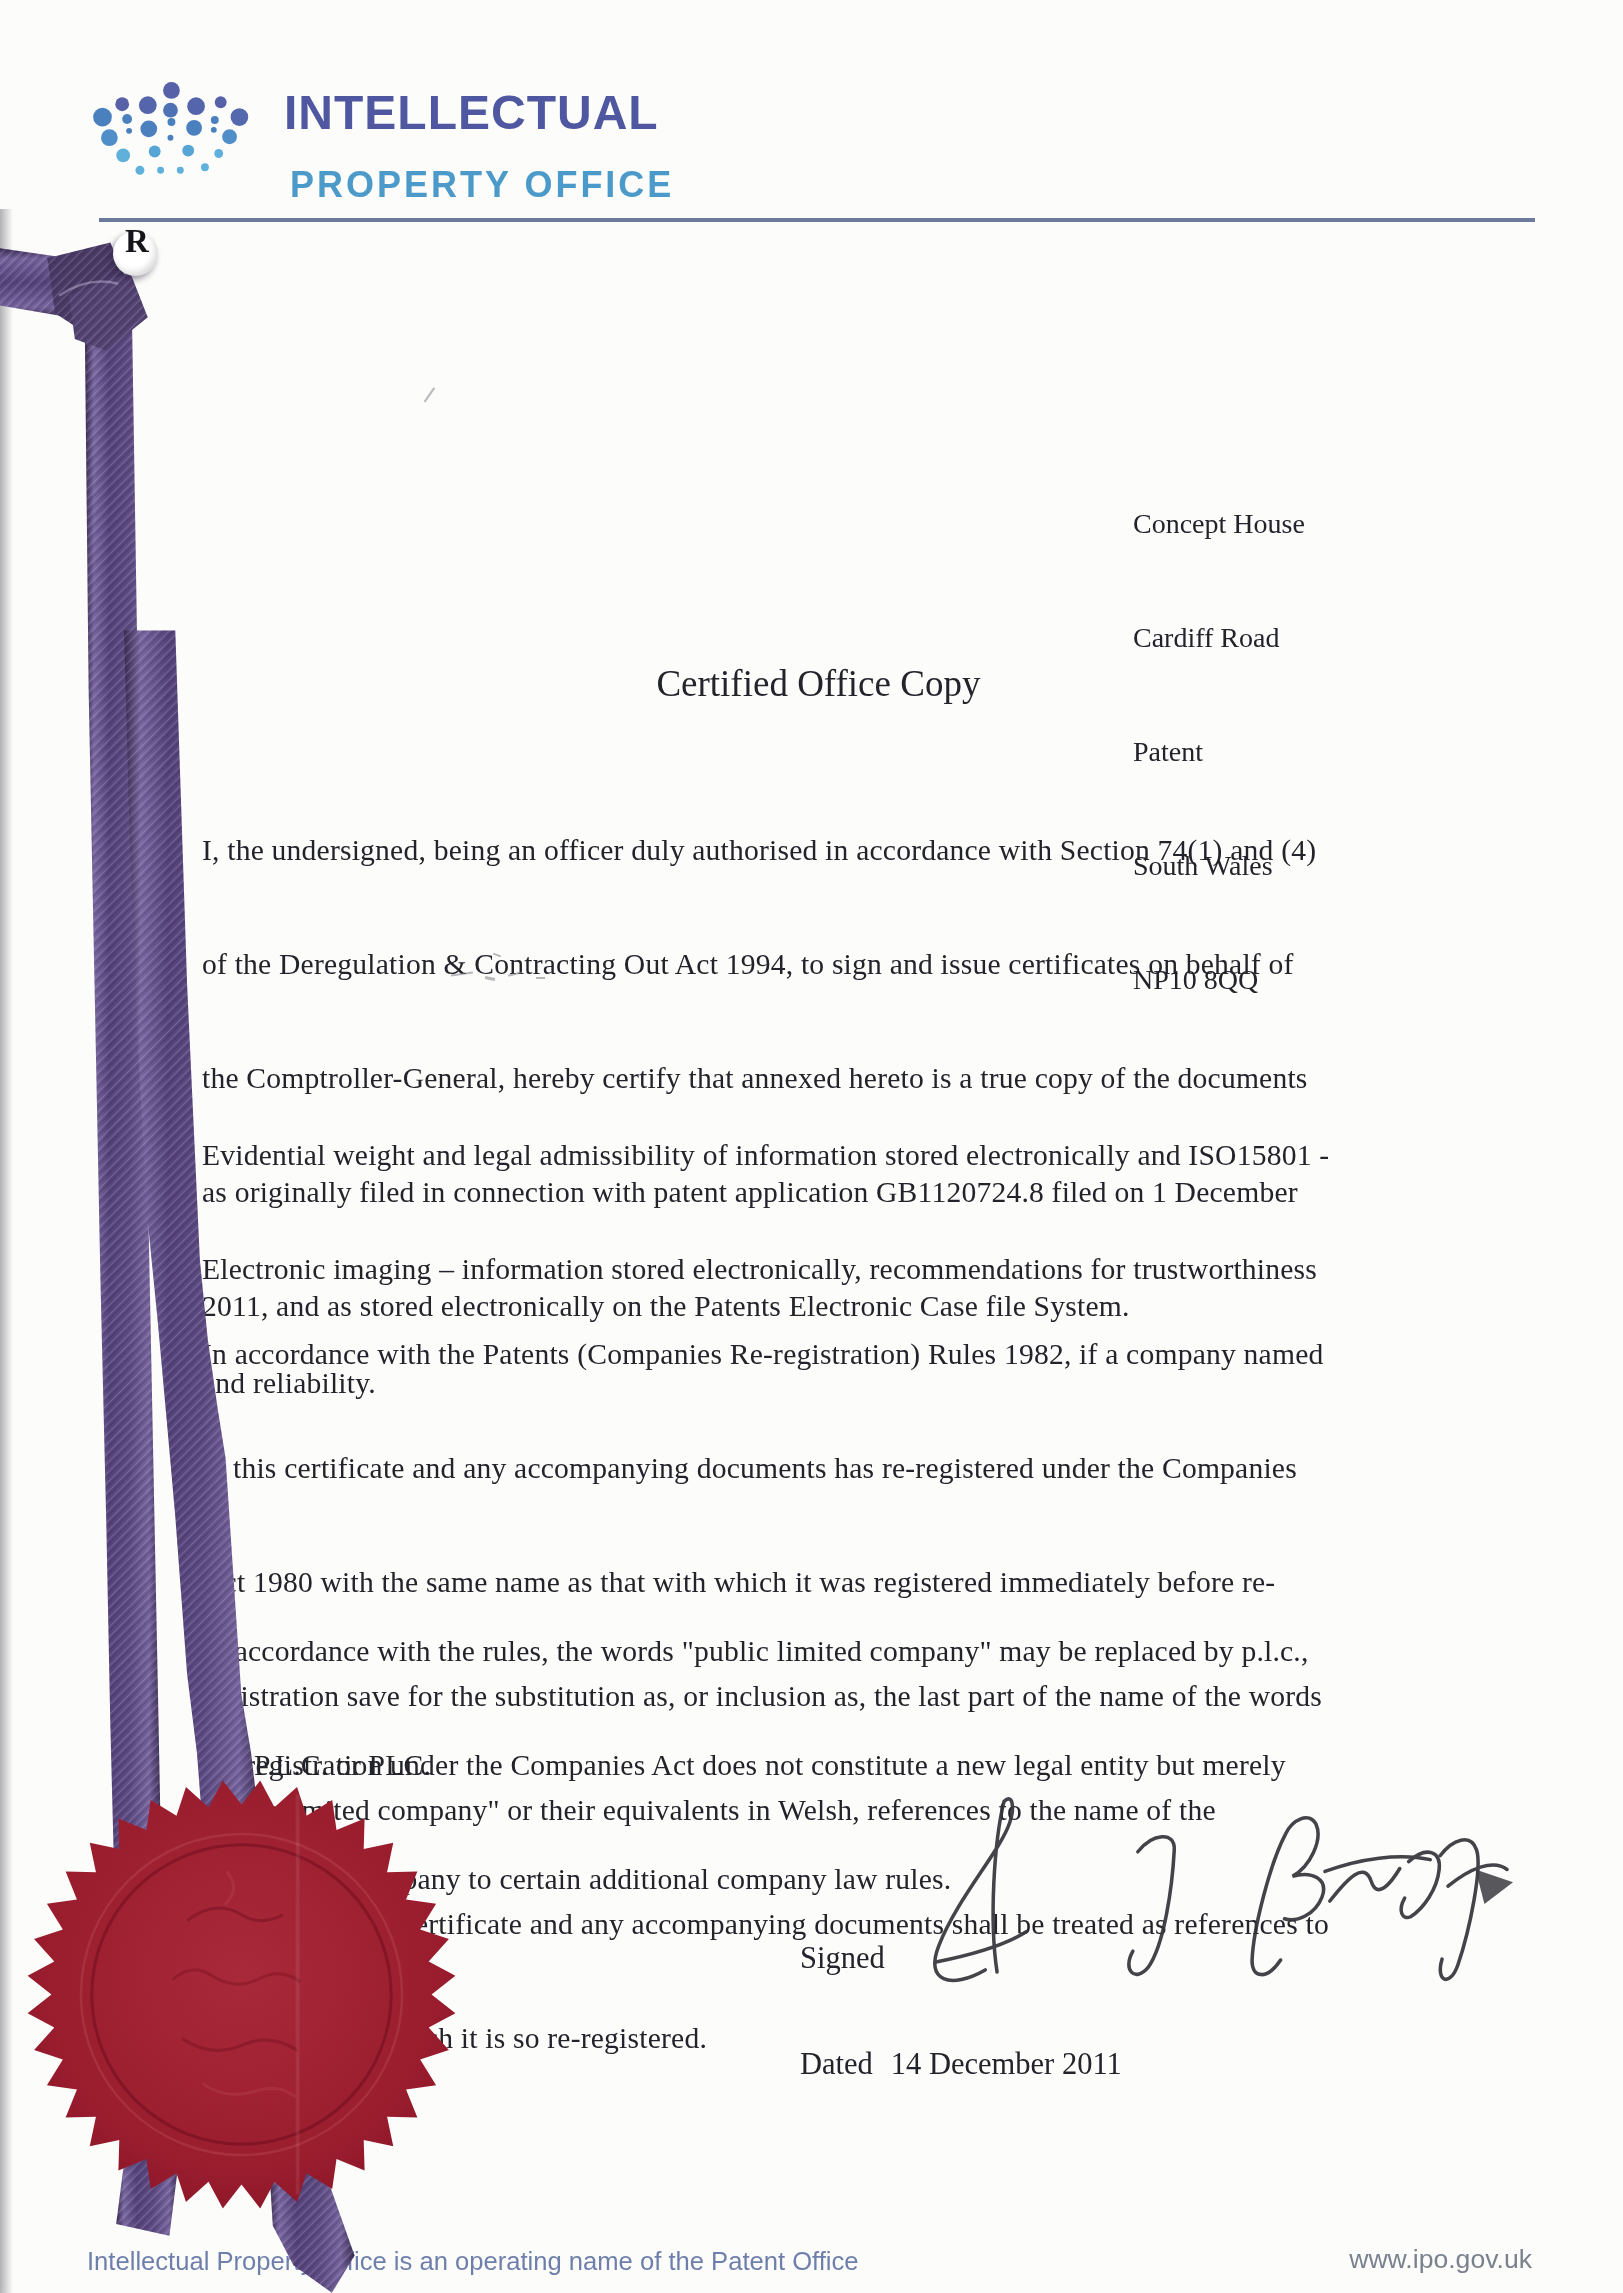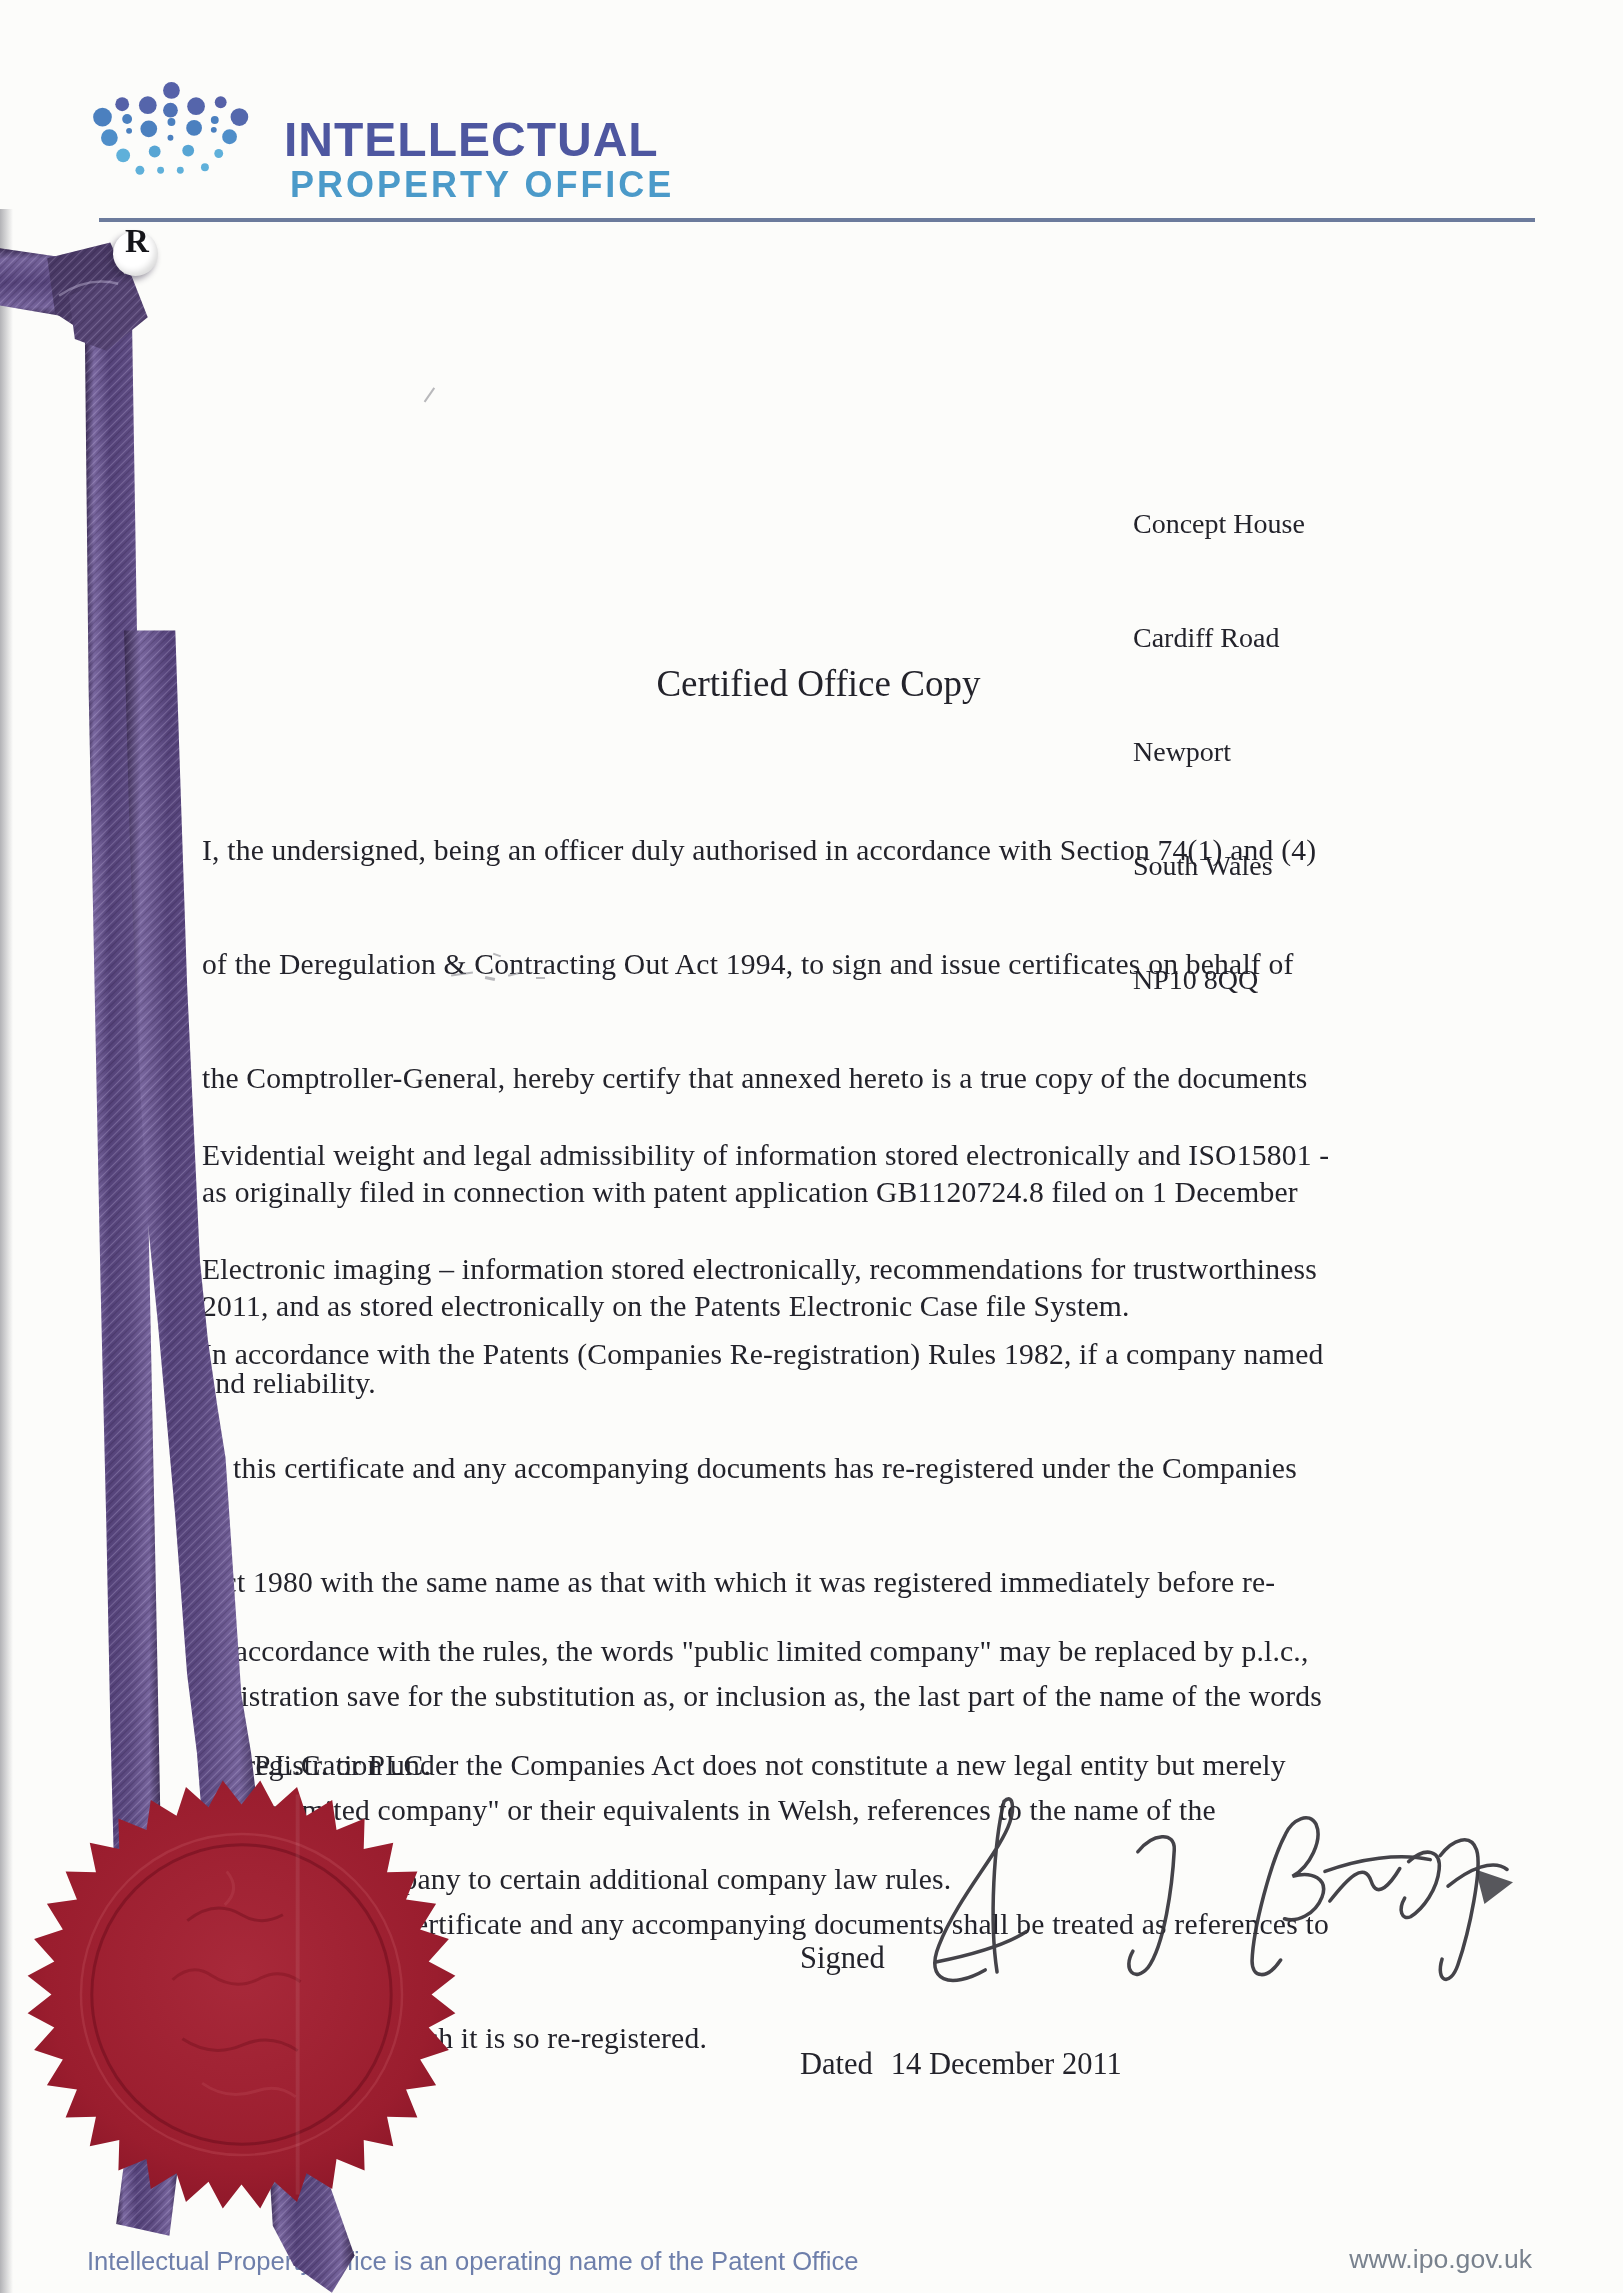--- a/index.html
+++ b/index.html
@@ -5,21 +5,21 @@
   html,body{margin:0;padding:0;background:#e8e8e8;}
   .page{position:relative;width:1623px;height:2293px;background:#fcfcfa;overflow:hidden;
         font-family:"Liberation Serif", serif;color:#23232b;}
   .abs{position:absolute;}
   
   .edge-strip{left:0;top:209px;width:12.8px;height:2084px;z-index:1;
     background:linear-gradient(90deg, rgba(118,118,126,.55), rgba(118,118,126,0));}
   
   .logo-svg{left:69px;top:54px;width:197px;height:133px;z-index:2;}
   .org1{left:284px;top:85px;font-family:"Liberation Sans",sans-serif;font-weight:700;
-        font-size:48px;letter-spacing:1px;color:#4e57a0;z-index:2;margin-top:27px;}
+        font-size:48px;letter-spacing:1px;color:#4e57a0;z-index:2;}
   .org2{left:290px;top:164px;font-family:"Liberation Sans",sans-serif;font-weight:700;
         font-size:36px;letter-spacing:3px;color:#4b9ac9;z-index:2;}
   .rule{left:99px;top:218px;width:1436px;height:3.9px;background:#6c7b9c;z-index:2;}
   
   .hole{left:113px;top:231px;width:45px;height:45px;border-radius:50%;background:#ffffff;z-index:6;
         box-shadow:-3px 3.9px 6.9px rgba(40,30,60,.45), inset -3px -3.9px 5.9px rgba(0,0,0,.14);}
   .frag{left:125px;top:223px;font-weight:700;font-size:33px;color:#15151a;z-index:7;}
   
   .address{left:1133px;top:429px;font-size:28px;line-height:38px;white-space:pre;z-index:2;}
   .title{left:0;right:0;top:662px;text-align:center;text-indent:13.8px;font-size:37px;z-index:2;}
@@ -86,21 +86,21 @@
   <div class="abs org1">INTELLECTUAL</div>
   <div class="abs org2">PROPERTY OFFICE</div>
   <div class="abs rule"></div>
 
   <div class="abs frag">R</div>
   <div class="abs hole"></div>
 
   <div class="abs address">
     <div>Concept House</div>
     <div>Cardiff Road</div>
-    <div>Newport</div>
+    <div>Patent</div>
     <div>South Wales</div>
     <div>NP10 8QQ</div>
   </div>
 
   <div class="abs title">Certified Office Copy</div>
 
   <div class="abs para p1">
     <div>I, the undersigned, being an officer duly authorised in accordance with Section 74(1) and (4)</div>
     <div>of the Deregulation &amp; Contracting Out Act 1994, to sign and issue certificates on behalf of</div>
     <div>the Comptroller-General, hereby certify that annexed hereto is a true copy of the documents</div>

